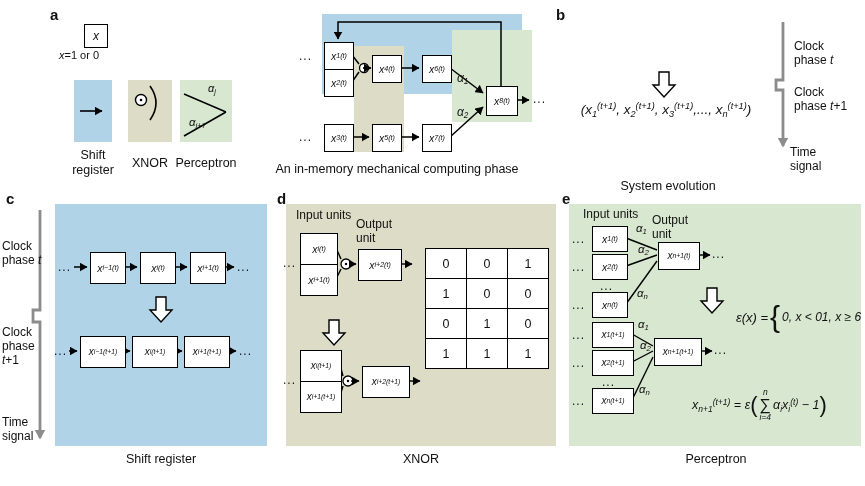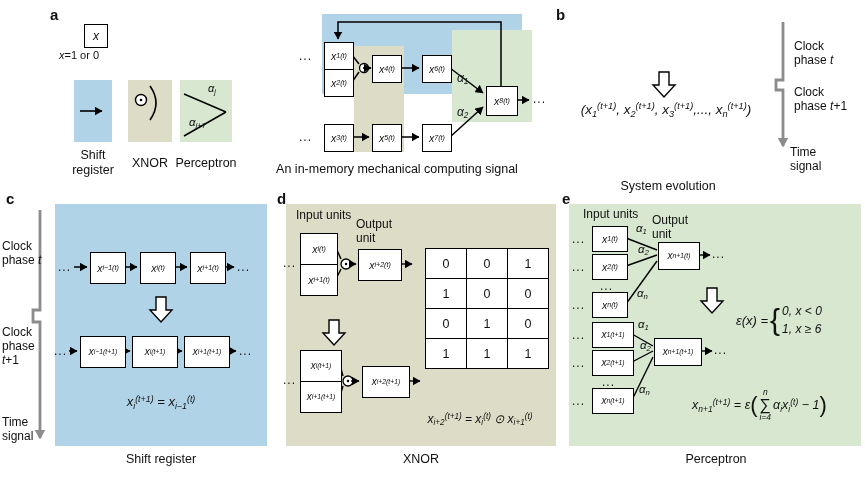--- a/index.html
+++ b/index.html
@@ -18,21 +18,21 @@
   sup{vertical-align:0.5em;}
   .txt{position:absolute;font-size:12.5px;line-height:1.16;z-index:3;}
   .center{text-align:center;}
   .dots{position:absolute;font-size:12px;letter-spacing:1px;z-index:3;line-height:1;}
   .truth{position:absolute;left:425px;top:248px;border-collapse:collapse;z-index:3;}
   .truth th,.truth td{border:1.3px solid #000;background:#fff;width:40px;height:29px;
         text-align:center;vertical-align:middle;font-weight:normal;font-size:12.5px;padding:0;}
   .truth th{font-size:10.5px;}
   .eq{position:absolute;z-index:3;}
   .brace{font-size:30px;font-weight:300;margin:0 2px;font-style:normal;line-height:1;}
-  .cases{display:inline-flex;flex-direction:column;font-size:12px;line-height:1.5;}
+  .cases{display:inline-flex;flex-direction:row;font-size:12px;line-height:1.5;}
   .sum{display:inline-flex;flex-direction:column;align-items:center;line-height:1;margin:0 2px;}
   .sum .lim{font-size:8.5px;}
   .sum .sig{font-size:16px;font-style:normal;}
   .paren{font-size:22px;font-weight:300;font-style:normal;line-height:1;}
   .flexrow{display:flex;align-items:center;}
 </style>
 </head>
 <body>
 
 <div class="fig">
@@ -152,21 +152,21 @@
   <div class="node math sm" style="left:324px;top:69px;width:28px;height:26px">x<sub>2</sub><sup>(t)</sup></div>
   <div class="node math sm" style="left:372px;top:55px;width:28px;height:26px">x<sub>4</sub><sup>(t)</sup></div>
   <div class="node math sm" style="left:422px;top:55px;width:28px;height:26px">x<sub>6</sub><sup>(t)</sup></div>
   <div class="node math sm" style="left:324px;top:124px;width:28px;height:26px">x<sub>3</sub><sup>(t)</sup></div>
   <div class="node math sm" style="left:372px;top:124px;width:28px;height:26px">x<sub>5</sub><sup>(t)</sup></div>
   <div class="node math sm" style="left:422px;top:124px;width:28px;height:26px">x<sub>7</sub><sup>(t)</sup></div>
   <div class="node math sm" style="left:486px;top:86px;width:30px;height:28px">x<sub>8</sub><sup>(t)</sup></div>
   <div class="txt math" style="left:457px;top:72px;font-size:12px">α<sub>1</sub></div>
   <div class="txt math" style="left:457px;top:106px;font-size:12px">α<sub>2</sub></div>
   <div class="dots" style="left:533px;top:93px">...</div>
-  <div class="txt center" style="left:272px;top:162px;width:250px">An in-memory mechanical computing signal</div>
+  <div class="txt center" style="left:272px;top:162px;width:250px">An in-memory mechanical computing phase</div>
 
   <div class="panel-label" style="left:556px;top:6px">b</div>
   <div class="txt math center" style="left:562px;top:102px;width:208px;font-size:13.5px">(x<sub>1</sub><sup>(t+1)</sup>, x<sub>2</sub><sup>(t+1)</sup>, x<sub>3</sub><sup>(t+1)</sup>,..., x<sub>n</sub><sup>(t+1)</sup>)</div>
   <div class="txt center" style="left:608px;top:179px;width:120px">System evolution</div>
   <div class="txt" style="left:794px;top:40px;width:58px;font-size:12px">Clock phase <i>t</i></div>
   <div class="txt" style="left:794px;top:86px;width:60px;font-size:12px">Clock phase <i>t</i>+1</div>
   <div class="txt" style="left:790px;top:146px;width:48px;font-size:12px">Time signal</div>
 
   <div class="panel-label" style="left:6px;top:190px">c</div>
   <div class="txt" style="left:2px;top:240px;width:42px;font-size:12px">Clock phase <i>t</i></div>
@@ -178,21 +178,20 @@
   <div class="node math sm" style="left:140px;top:252px;width:34px;height:30px">x<sub>i</sub><sup>(t)</sup></div>
   <div class="node math sm" style="left:190px;top:252px;width:34px;height:30px">x<sub>i+1</sub><sup>(t)</sup></div>
   <div class="dots" style="left:237px;top:261px">...</div>
 
   <div class="dots" style="left:54px;top:345px">...</div>
   <div class="node math xs" style="left:80px;top:336px;width:44px;height:30px">x<sub>i−1</sub><sup>(t+1)</sup></div>
   <div class="node math xs" style="left:132px;top:336px;width:44px;height:30px">x<sub>i</sub><sup>(t+1)</sup></div>
   <div class="node math xs" style="left:184px;top:336px;width:44px;height:30px">x<sub>i+1</sub><sup>(t+1)</sup></div>
   <div class="dots" style="left:239px;top:345px">...</div>
 
-  <div class="txt math center" style="left:86px;top:394px;width:150px;font-size:13px">x<sub>i</sub><sup>(t+1)</sup> = x<sub>i−1</sub><sup>(t)</sup></div>
   <div class="txt center" style="left:106px;top:452px;width:110px">Shift register</div>
 
   <div class="panel-label" style="left:277px;top:190px">d</div>
   <div class="txt" style="left:296px;top:209px;font-size:12px">Input units</div>
   <div class="txt" style="left:356px;top:218px;width:48px;font-size:12px">Output unit</div>
 
   <div class="dots" style="left:283px;top:257px">...</div>
   <div class="node math sm" style="left:300px;top:233px;width:36px;height:30px">x<sub>i</sub><sup>(t)</sup></div>
   <div class="node math sm" style="left:300px;top:264px;width:36px;height:30px">x<sub>i+1</sub><sup>(t)</sup></div>
   <div class="node math sm" style="left:358px;top:249px;width:42px;height:30px">x<sub>i+2</sub><sup>(t)</sup></div>
@@ -220,21 +219,20 @@
       <td>0</td>
     </tr>
     <tr>
       <td>1</td>
       <td>1</td>
       <td>1</td>
     </tr>
   </tbody>
     </table>
 
-  <div class="txt math center" style="left:404px;top:413px;width:152px;font-size:12px">x<sub>i+2</sub><sup>(t+1)</sup> = x<sub>i</sub><sup>(t)</sup> ⊙ x<sub>i+1</sub><sup>(t)</sup></div>
   <div class="txt center" style="left:386px;top:452px;width:70px">XNOR</div>
 
   <div class="panel-label" style="left:562px;top:190px">e</div>
   <div class="txt" style="left:583px;top:208px;font-size:12px">Input units</div>
   <div class="txt" style="left:652px;top:214px;width:48px;font-size:12px">Output unit</div>
 
   <div class="dots" style="left:572px;top:233px">...</div>
   <div class="dots" style="left:572px;top:261px">...</div>
   <div class="dots" style="left:572px;top:299px">...</div>
   <div class="node math sm" style="left:592px;top:226px;width:34px;height:24px">x<sub>1</sub><sup>(t)</sup></div>

